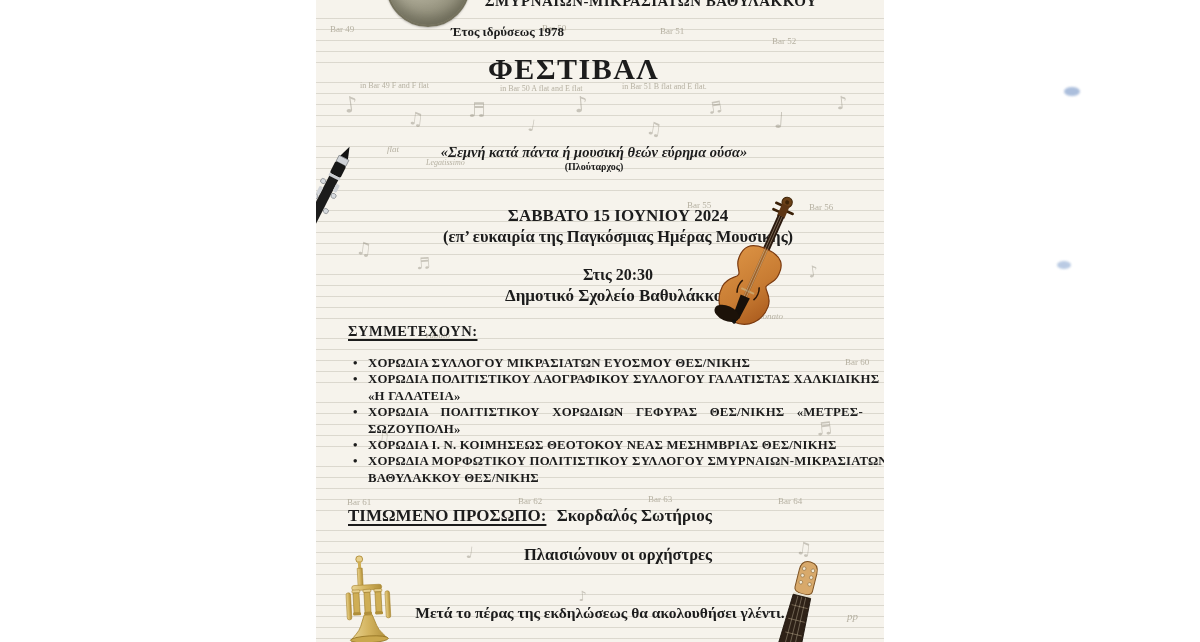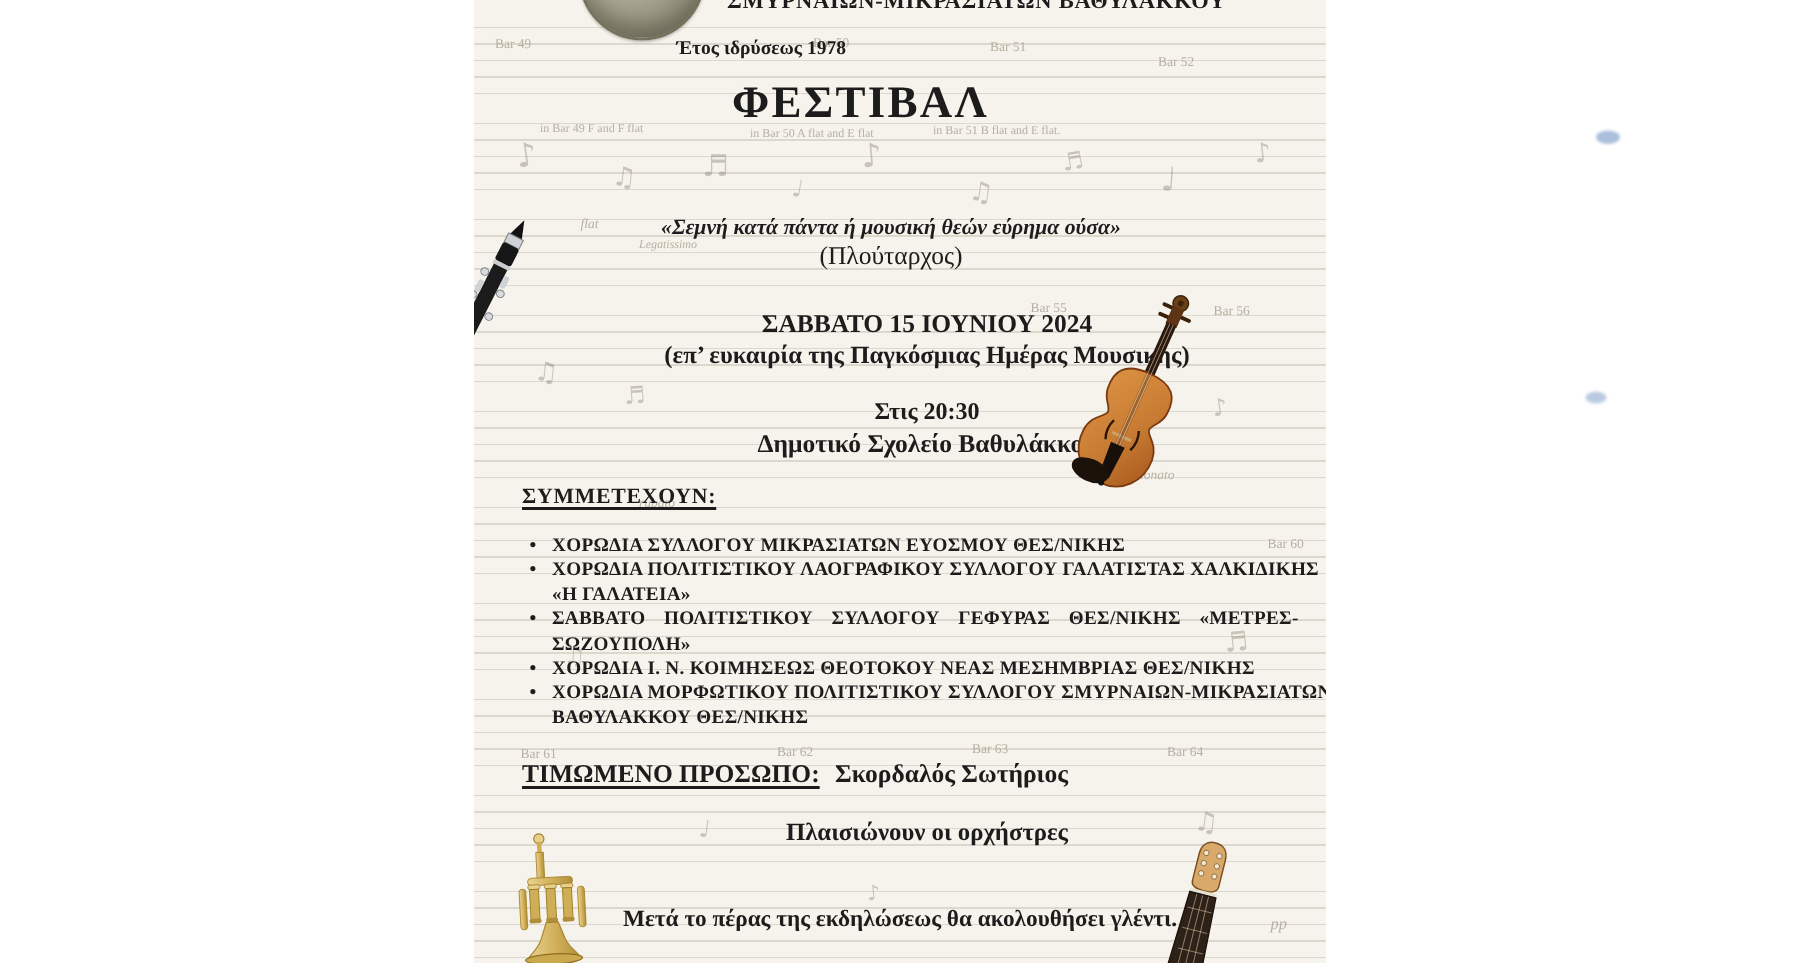--- a/index.html
+++ b/index.html
@@ -23,21 +23,21 @@
     border:2px solid #74715d;box-shadow:inset 0 -8px 12px rgba(58,56,44,.35), 0 1px 2px rgba(0,0,0,.25);}
   .org-clip{position:absolute;left:160px;top:0;width:350px;height:7px;overflow:hidden;}
   .org-clip span{position:absolute;bottom:-3px;left:0;right:0;text-align:center;
     font-weight:bold;font-size:15px;letter-spacing:.5px;white-space:nowrap;}
   .year{position:absolute;left:135px;top:7px;width:400px;text-align:left;font-weight:bold;font-size:13px;margin-top:17px;}
   .title{position:absolute;font-weight:bold;font-size:30px;letter-spacing:1.5px;white-space:nowrap;}
   .t1{left:172px;top:52px;}
   .t2{left:231px;top:89px;}
   .ctr{position:absolute;left:36px;right:0;text-align:center;white-space:nowrap;}
   .quote{left:0;right:12px;top:144px;font-weight:bold;font-style:italic;font-size:14.5px;}
-  .quote-attr{left:0;right:12px;top:161px;font-weight:normal;font-size:17px;}
+  .quote-attr{left:0;right:12px;top:161px;font-weight:bold;font-size:10px;}
   .date{top:206px;font-weight:bold;font-size:17px;}
   .date-note{top:227px;font-weight:bold;font-size:16.5px;}
   .time{top:266px;font-weight:bold;font-size:16px;}
   .venue{top:286px;font-weight:bold;font-size:17px;}
   .part-head{position:absolute;left:32px;top:323px;font-weight:bold;font-size:14.5px;
     text-decoration:underline;text-decoration-thickness:2px;text-underline-offset:3px;letter-spacing:.5px;}
   .plist{position:absolute;left:52px;top:355px;width:486px;margin:0;padding:0;list-style:none;
     font-weight:bold;font-size:12.8px;line-height:16.4px;letter-spacing:.2px;}
   .plist li{position:relative;margin:0;}
   .plist li::before{content:"\2022";position:absolute;left:-15px;top:0;}
@@ -121,21 +121,21 @@
     <div class="ctr date">ΣΑΒΒΑΤΟ 15 ΙΟΥΝΙΟΥ 2024</div>
     <div class="ctr date-note">(επ’ ευκαιρία της Παγκόσμιας Ημέρας Μουσικής)</div>
 
     <div class="ctr time">Στις 20:30</div>
     <div class="ctr venue">Δημοτικό Σχολείο Βαθυλάκκου</div>
 
     <div class="part-head">ΣΥΜΜΕΤΕΧΟΥΝ:</div>
     <ul class="plist">
         <li><span>ΧΟΡΩΔΙΑ ΣΥΛΛΟΓΟΥ ΜΙΚΡΑΣΙΑΤΩΝ ΕΥΟΣΜΟΥ ΘΕΣ/ΝΙΚΗΣ</span></li>
         <li><span>ΧΟΡΩΔΙΑ ΠΟΛΙΤΙΣΤΙΚΟΥ ΛΑΟΓΡΑΦΙΚΟΥ ΣΥΛΛΟΓΟΥ ΓΑΛΑΤΙΣΤΑΣ ΧΑΛΚΙΔΙΚΗΣ</span><br><span>«Η ΓΑΛΑΤΕΙΑ»</span></li>
-        <li><span class="spread">ΣΑΒΒΑΤΟ ΠΟΛΙΤΙΣΤΙΚΟΥ ΣΥΛΛΟΓΟΥ ΓΕΦΥΡΑΣ ΘΕΣ/ΝΙΚΗΣ «ΜΕΤΡΕΣ-</span><br><span>ΣΩΖΟΥΠΟΛΗ»</span></li>
+        <li><span class="spread">ΧΟΡΩΔΙΑ ΠΟΛΙΤΙΣΤΙΚΟΥ ΧΟΡΩΔΙΩΝ ΓΕΦΥΡΑΣ ΘΕΣ/ΝΙΚΗΣ «ΜΕΤΡΕΣ-</span><br><span>ΣΩΖΟΥΠΟΛΗ»</span></li>
         <li><span>ΧΟΡΩΔΙΑ Ι. Ν. ΚΟΙΜΗΣΕΩΣ ΘΕΟΤΟΚΟΥ ΝΕΑΣ ΜΕΣΗΜΒΡΙΑΣ ΘΕΣ/ΝΙΚΗΣ</span></li>
         <li><span>ΧΟΡΩΔΙΑ ΜΟΡΦΩΤΙΚΟΥ ΠΟΛΙΤΙΣΤΙΚΟΥ ΣΥΛΛΟΓΟΥ ΣΜΥΡΝΑΙΩΝ-ΜΙΚΡΑΣΙΑΤΩΝ</span><br><span>ΒΑΘΥΛΑΚΚΟΥ ΘΕΣ/ΝΙΚΗΣ</span></li>
       </ul>
 
     <div class="honoree">
       <span class="lbl">ΤΙΜΩΜΕΝΟ ΠΡΟΣΩΠΟ:</span>
       <span class="nm">Σκορδαλός Σωτήριος</span>
     </div>
 
     <div class="ctr orch1">Πλαισιώνουν οι ορχήστρες</div>

